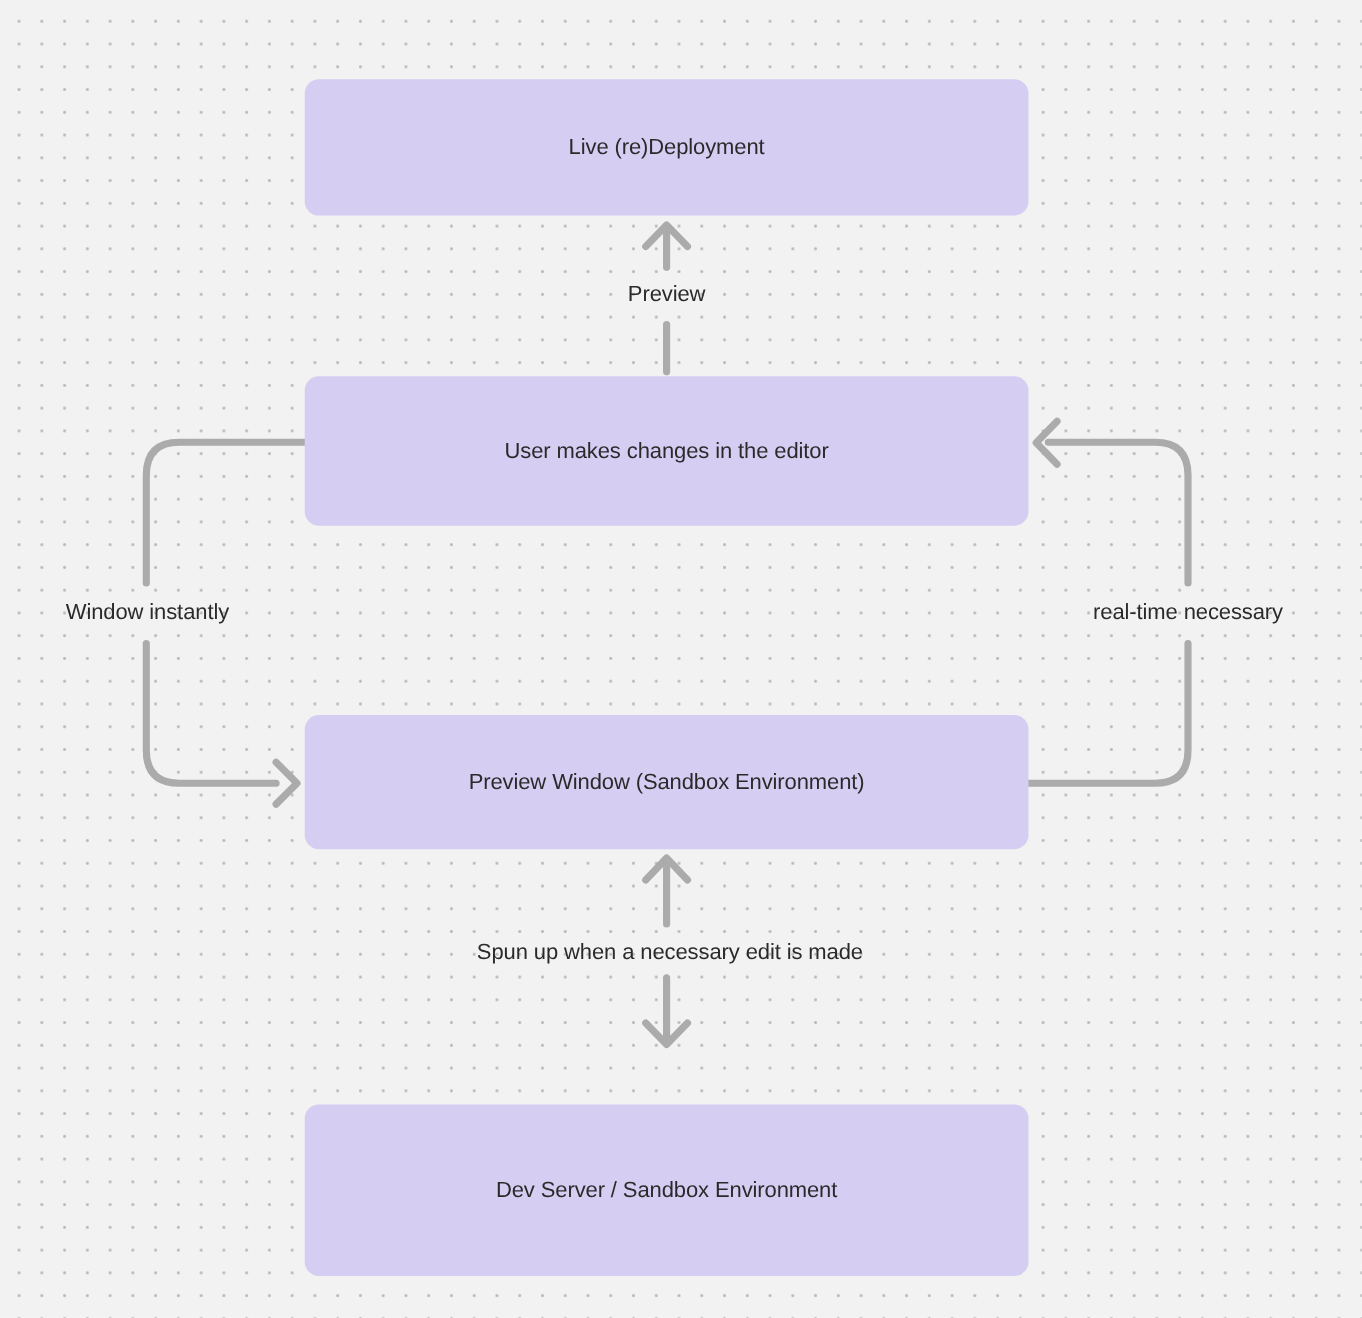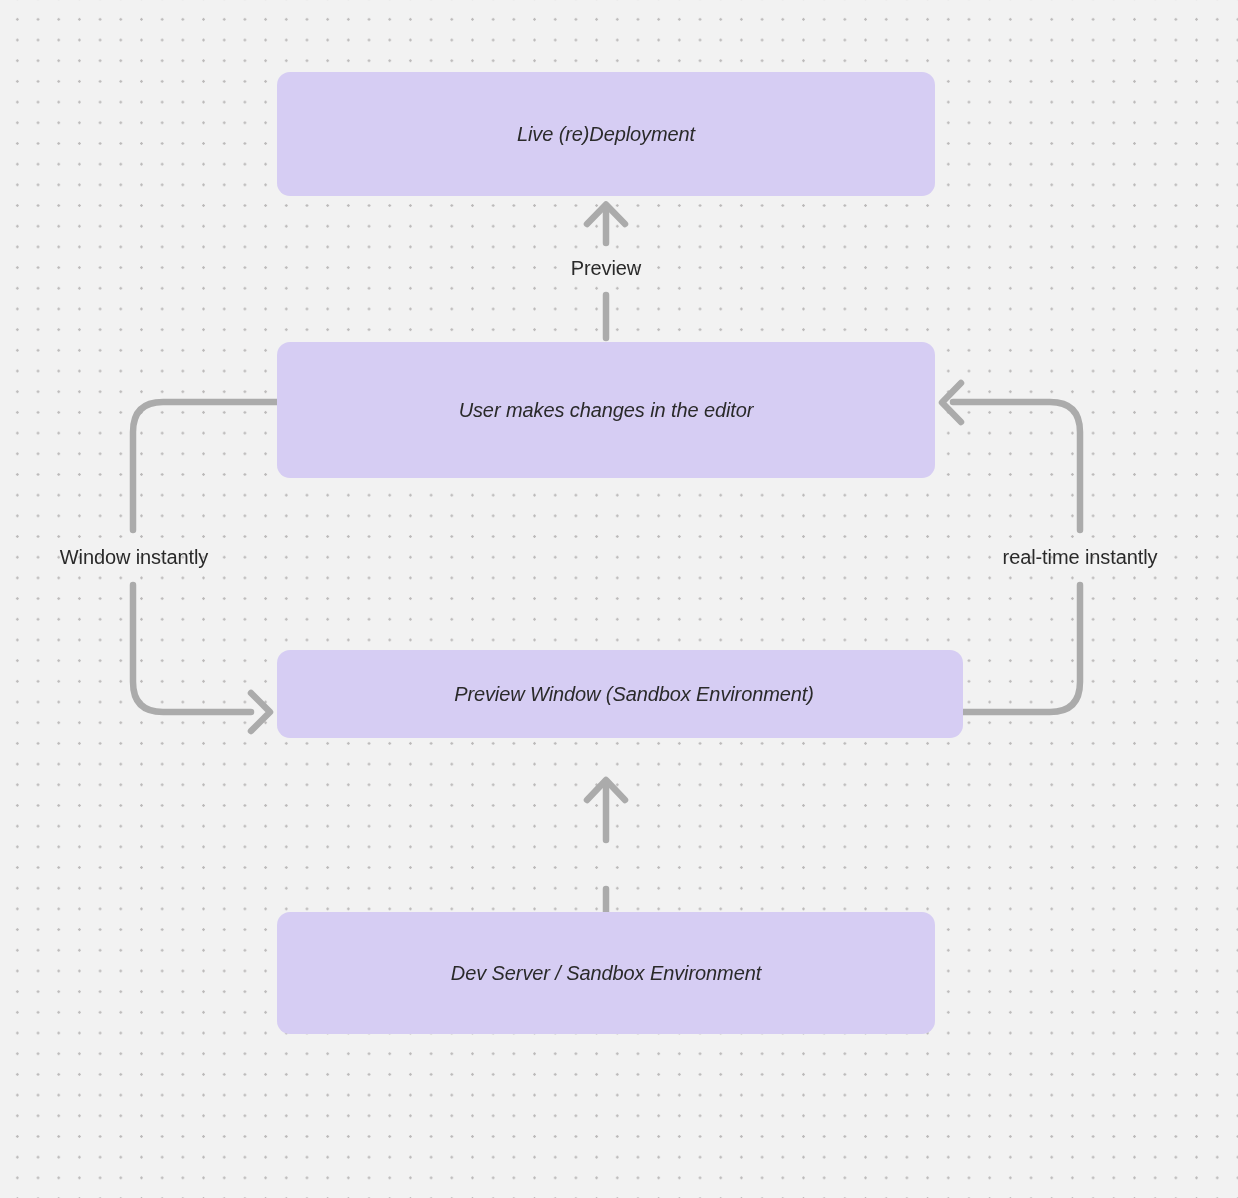--- a/index.html
+++ b/index.html
@@ -38,21 +38,20 @@
   }
   .node {
     position: absolute;
     left: 277px;
     width: 658px;
     background: var(--node-fill, #d6cdf3);
     border-radius: 13px;
     display: flex;
     align-items: center;
     justify-content: center;
-    font-style: italic;
   }
   .node-label {
     font-size: 20px;
     font-weight: 400;
     letter-spacing: -0.1px;
     color: var(--text, #282828);
     white-space: nowrap;
   }
   .edge-label {
     position: absolute;
@@ -98,25 +97,26 @@
   </svg>
 
   <div class="node" style="top:72px; height:124px;">
     <span class="node-label">Live (re)Deployment</span>
   </div>
 
   <div class="node" style="top:342px; height:136px;">
     <span class="node-label">User makes changes in the editor</span>
   </div>
 
-  <div class="node" style="top:650px; height:88px;padding-left:28px;">
+  <div class="node" style="top:650px; height:122px;">
     <span class="node-label">Preview Window (Sandbox Environment)</span>
   </div>
 
-  <div class="node" style="top:912px; height:122px;">
+  <div class="node" style="top:1004px; height:156px;">
     <span class="node-label">Dev Server / Sandbox Environment</span>
   </div>
 
   <span class="edge-label" style="left:606px; top:268px;">Preview</span>
   <span class="edge-label" style="left:134px; top:557px;">Window instantly</span>
-  <span class="edge-label" style="left:1080px; top:557px;">real-time instantly</span>
+  <span class="edge-label" style="left:1080px; top:557px;">real-time necessary</span>
+  <span class="edge-label" style="left:609px; top:866px;">Spun up when a necessary edit is made</span>
 
 </div>
 
 </body></html>

